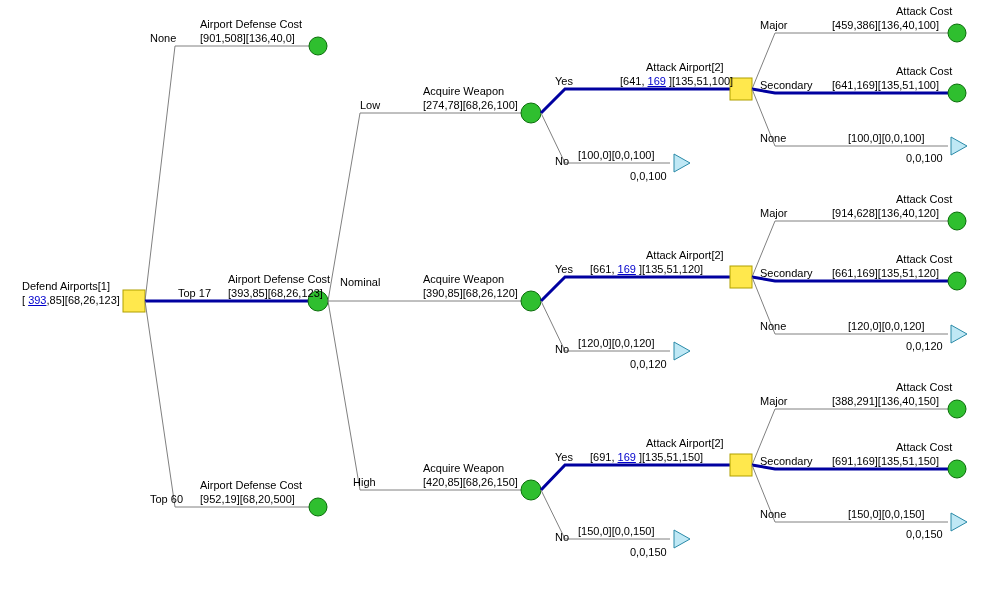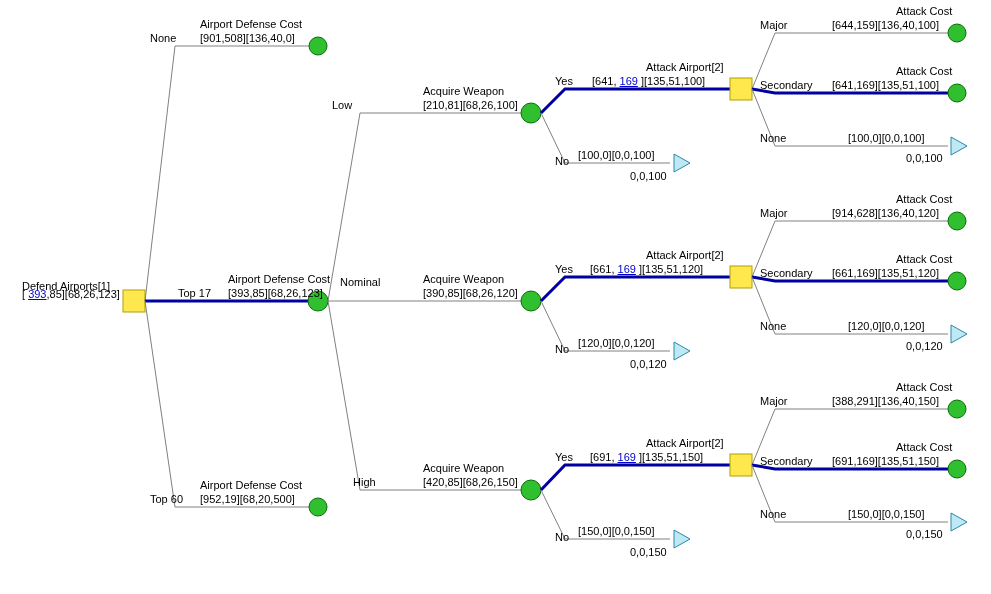--- a/index.html
+++ b/index.html
@@ -71,51 +71,51 @@
 
   <polyline class="edge" points="752,465 775,409 948,409"></polyline>
   <polyline class="edge-bold" points="752,465 775,469 948,469"></polyline>
   <polyline class="edge" points="752,465 775,522 948,522"></polyline>
   <circle class="node-end-cir" cx="957" cy="409" r="9"></circle>
   <circle class="node-end-cir" cx="957" cy="469" r="9"></circle>
   <polygon class="node-tri" points="967,522 951,513 951,531"></polygon>
 </svg>
 
 <div class="lbl" style="left:22px;top:280px">Defend Airports[1]</div>
-<div class="lbl" style="left:22px;top:288px">
+<div class="lbl" style="left:22px;top:294px">
   <span>[ </span><a class="val-link" href="#">393</a><span>,85][68,26,123]</span>
 </div>
 
 <div class="lbl" style="left:150px;top:32px">None</div>
 <div class="lbl" style="left:200px;top:18px">Airport Defense Cost</div>
 <div class="lbl" style="left:200px;top:32px">[901,508][136,40,0]</div>
 
 <div class="lbl" style="left:178px;top:287px">Top 17</div>
 <div class="lbl" style="left:228px;top:273px">Airport Defense Cost</div>
 <div class="lbl" style="left:228px;top:287px">[393,85][68,26,123]</div>
 
 <div class="lbl" style="left:150px;top:493px">Top 60</div>
 <div class="lbl" style="left:200px;top:479px">Airport Defense Cost</div>
 <div class="lbl" style="left:200px;top:493px">[952,19][68,20,500]</div>
 
-<div class="lbl" style="left:332px;top:99px">Low</div>
+<div class="lbl" style="left:360px;top:99px">Low</div>
 <div class="lbl" style="left:423px;top:85px">Acquire Weapon</div>
-<div class="lbl" style="left:423px;top:99px">[210,81][68,26,100]</div>
+<div class="lbl" style="left:423px;top:99px">[274,78][68,26,100]</div>
 
 <div class="lbl" style="left:340px;top:276px">Nominal</div>
 <div class="lbl" style="left:423px;top:273px">Acquire Weapon</div>
 <div class="lbl" style="left:423px;top:287px">[390,85][68,26,120]</div>
 
 <div class="lbl" style="left:353px;top:476px">High</div>
 <div class="lbl" style="left:423px;top:462px">Acquire Weapon</div>
 <div class="lbl" style="left:423px;top:476px">[420,85][68,26,150]</div>
 
 <div class="lbl" style="left:555px;top:75px">Yes</div>
 <div class="lbl" style="left:646px;top:61px">Attack Airport[2]</div>
-<div class="lbl" style="left:592px;top:75px">
+<div class="lbl" style="left:620px;top:75px">
   <span>[641, </span><a class="val-link" href="#">169</a><span> ][135,51,100]</span>
 </div>
 
 <div class="lbl" style="left:555px;top:155px">No</div>
 <div class="lbl" style="left:578px;top:149px">[100,0][0,0,100]</div>
 <div class="lbl" style="left:630px;top:170px">0,0,100</div>
 
 <div class="lbl" style="left:555px;top:263px">Yes</div>
 <div class="lbl" style="left:646px;top:249px">Attack Airport[2]</div>
 <div class="lbl" style="left:590px;top:263px">
@@ -131,21 +131,21 @@
 <div class="lbl" style="left:590px;top:451px">
   <span>[691, </span><a class="val-link" href="#">169</a><span> ][135,51,150]</span>
 </div>
 
 <div class="lbl" style="left:555px;top:531px">No</div>
 <div class="lbl" style="left:578px;top:525px">[150,0][0,0,150]</div>
 <div class="lbl" style="left:630px;top:546px">0,0,150</div>
 
 <div class="lbl" style="left:760px;top:19px">Major</div>
 <div class="lbl" style="left:896px;top:5px">Attack Cost</div>
-<div class="lbl" style="left:832px;top:19px">[644,159][136,40,100]</div>
+<div class="lbl" style="left:832px;top:19px">[459,386][136,40,100]</div>
 <div class="lbl" style="left:760px;top:79px">Secondary</div>
 <div class="lbl" style="left:896px;top:65px">Attack Cost</div>
 <div class="lbl" style="left:832px;top:79px">[641,169][135,51,100]</div>
 <div class="lbl" style="left:760px;top:132px">None</div>
 <div class="lbl" style="left:848px;top:132px">[100,0][0,0,100]</div>
 <div class="lbl" style="left:906px;top:152px">0,0,100</div>
 
 <div class="lbl" style="left:760px;top:207px">Major</div>
 <div class="lbl" style="left:896px;top:193px">Attack Cost</div>
 <div class="lbl" style="left:832px;top:207px">[914,628][136,40,120]</div>

